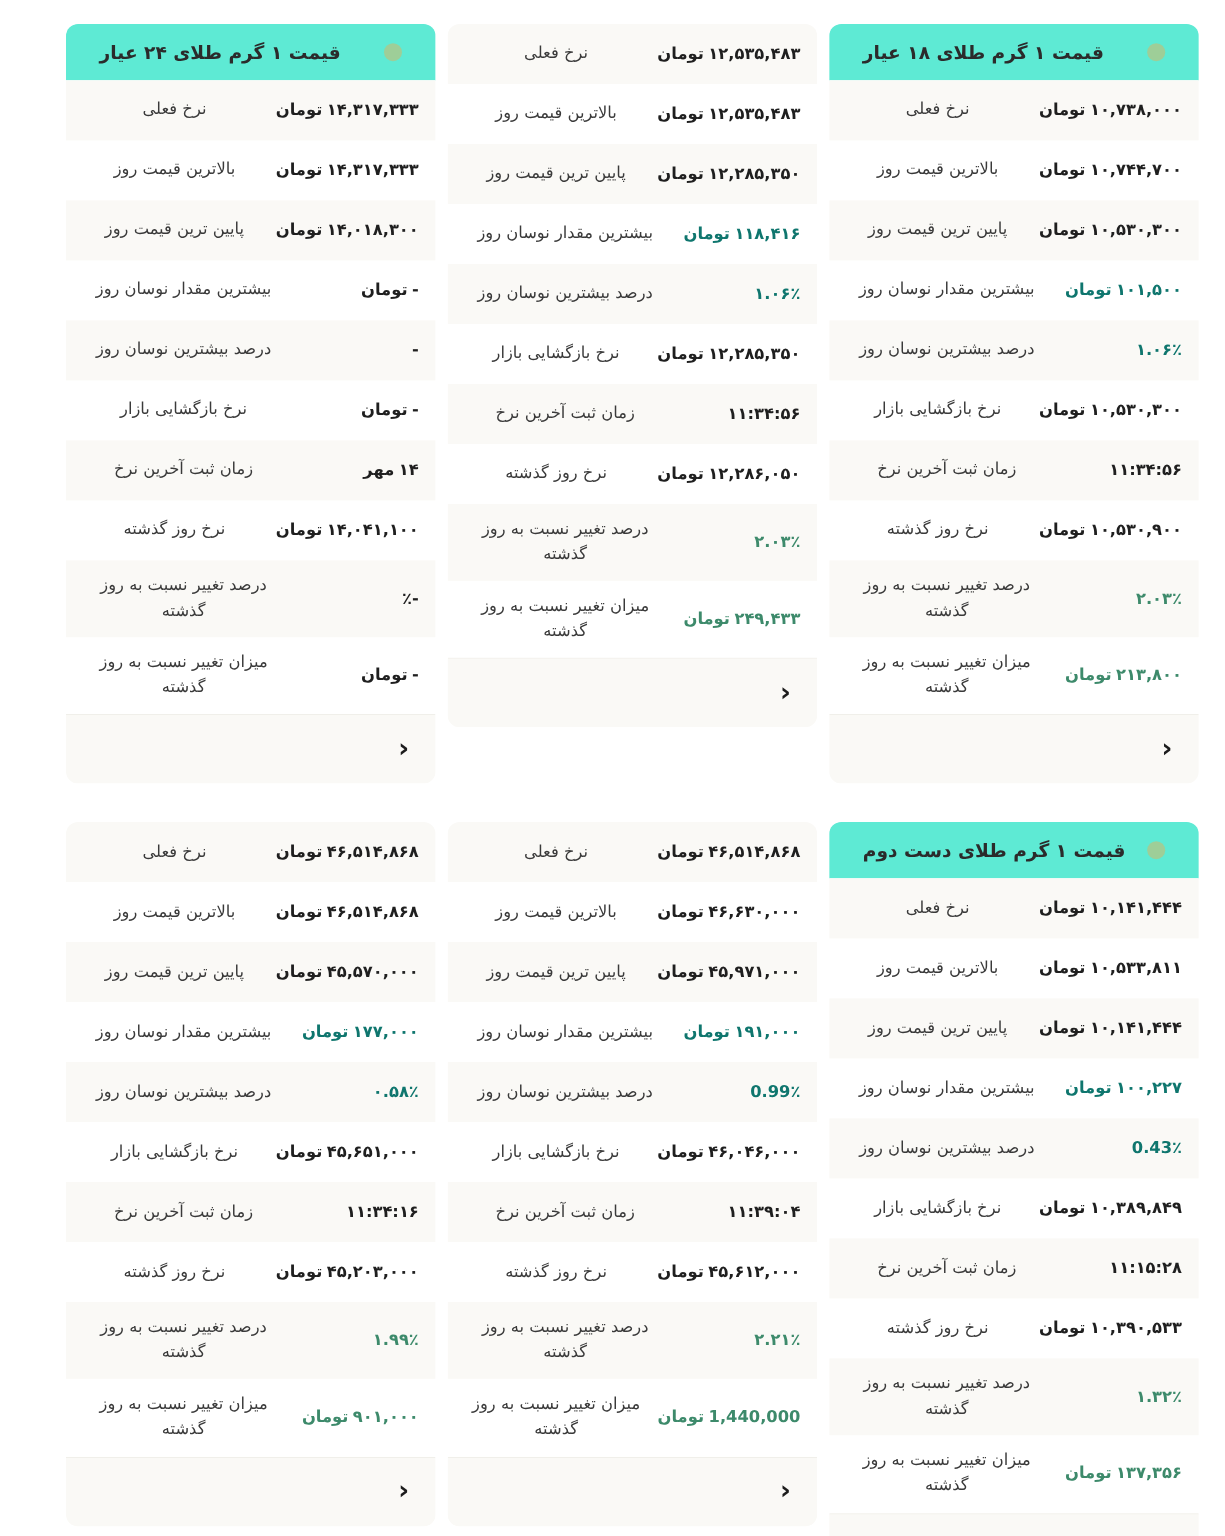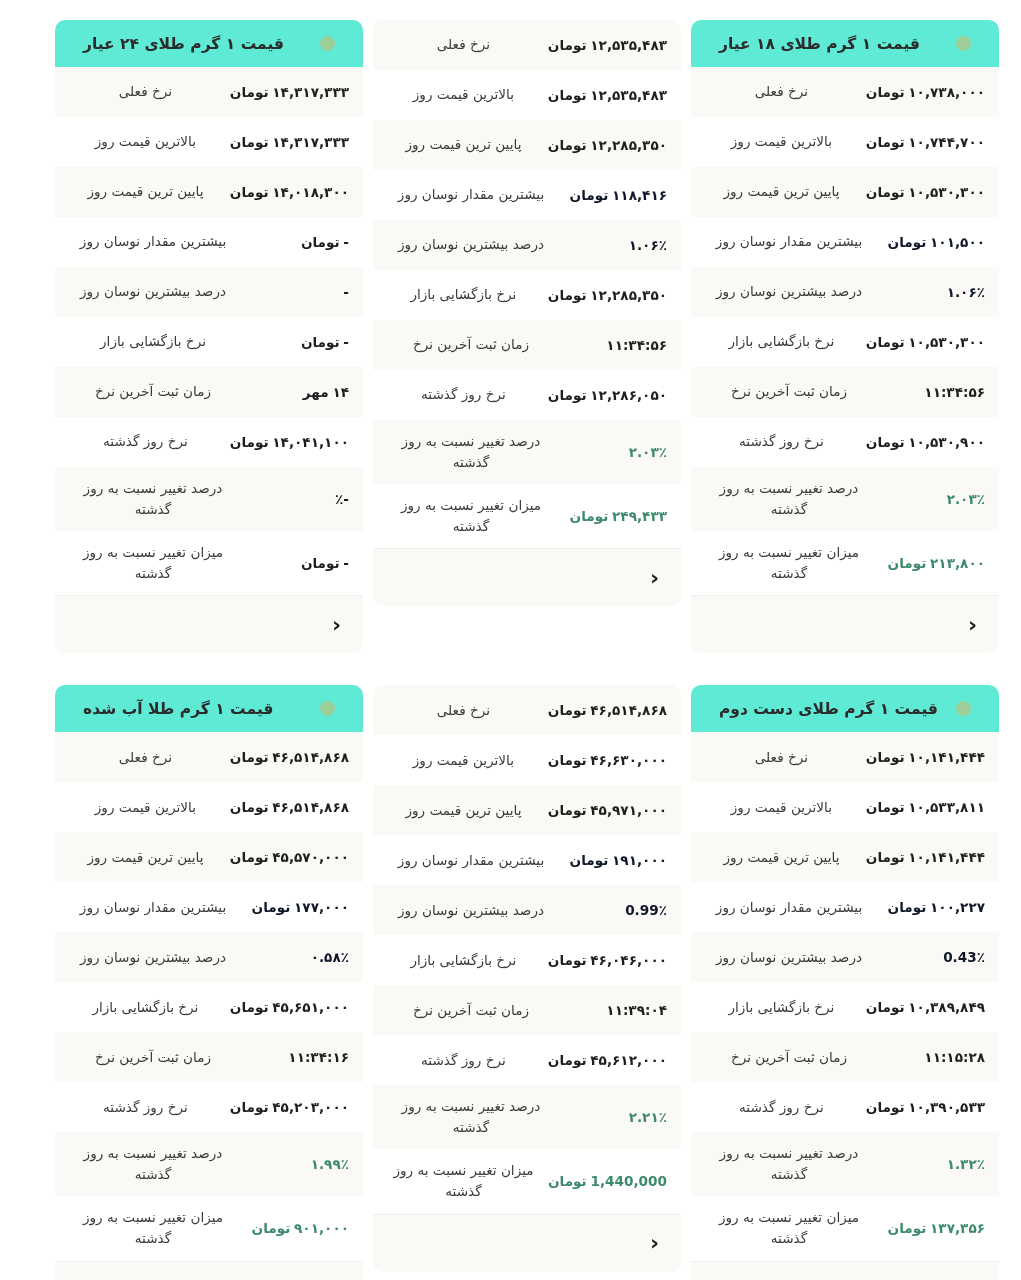--- a/index.html
+++ b/index.html
@@ -99,21 +99,21 @@
     font-weight: 700;
     color: #1f1f1f;
     text-align: left;
     line-height: 1.5;
     direction: rtl;
     flex: 0 0 auto;
     max-width: 122px;
     word-spacing: -1px;
   }
 
-  .row-value.neg { color: #0f172a; font-weight: 700; }
+  .row-value.neg { color: #0f766e; font-weight: 700; }
   .row-value.pos { color: #3d8a6b; font-weight: 700; }
 
   .card-footer {
     background: #faf9f6;
     min-height: 58px;
     display: flex;
     align-items: center;
     justify-content: flex-start;
     padding: 0 22px;
     border-top: 1px solid #f0efea;
@@ -376,24 +376,20 @@
           <div class="row">
             <div class="row-value pos">1,440,000 تومان</div>
             <div class="row-label">میزان تغییر نسبت به روز گذشته</div>
           </div>
         </div>
         <div class="card-footer">
           <span class="chevron">‹</span>
         </div>
       </div>
       <div class="card">
-        <div class="card-header">
-          <span class="status-dot"></span>
-          <div class="card-title">قیمت ۱ گرم طلا آب شده</div>
-        </div>
         <div class="rows">
           <div class="row alt">
             <div class="row-value">۴۶,۵۱۴,۸۶۸ تومان</div>
             <div class="row-label">نرخ فعلی</div>
           </div>
           <div class="row">
             <div class="row-value">۴۶,۵۱۴,۸۶۸ تومان</div>
             <div class="row-label">بالاترین قیمت روز</div>
           </div>
           <div class="row alt">

